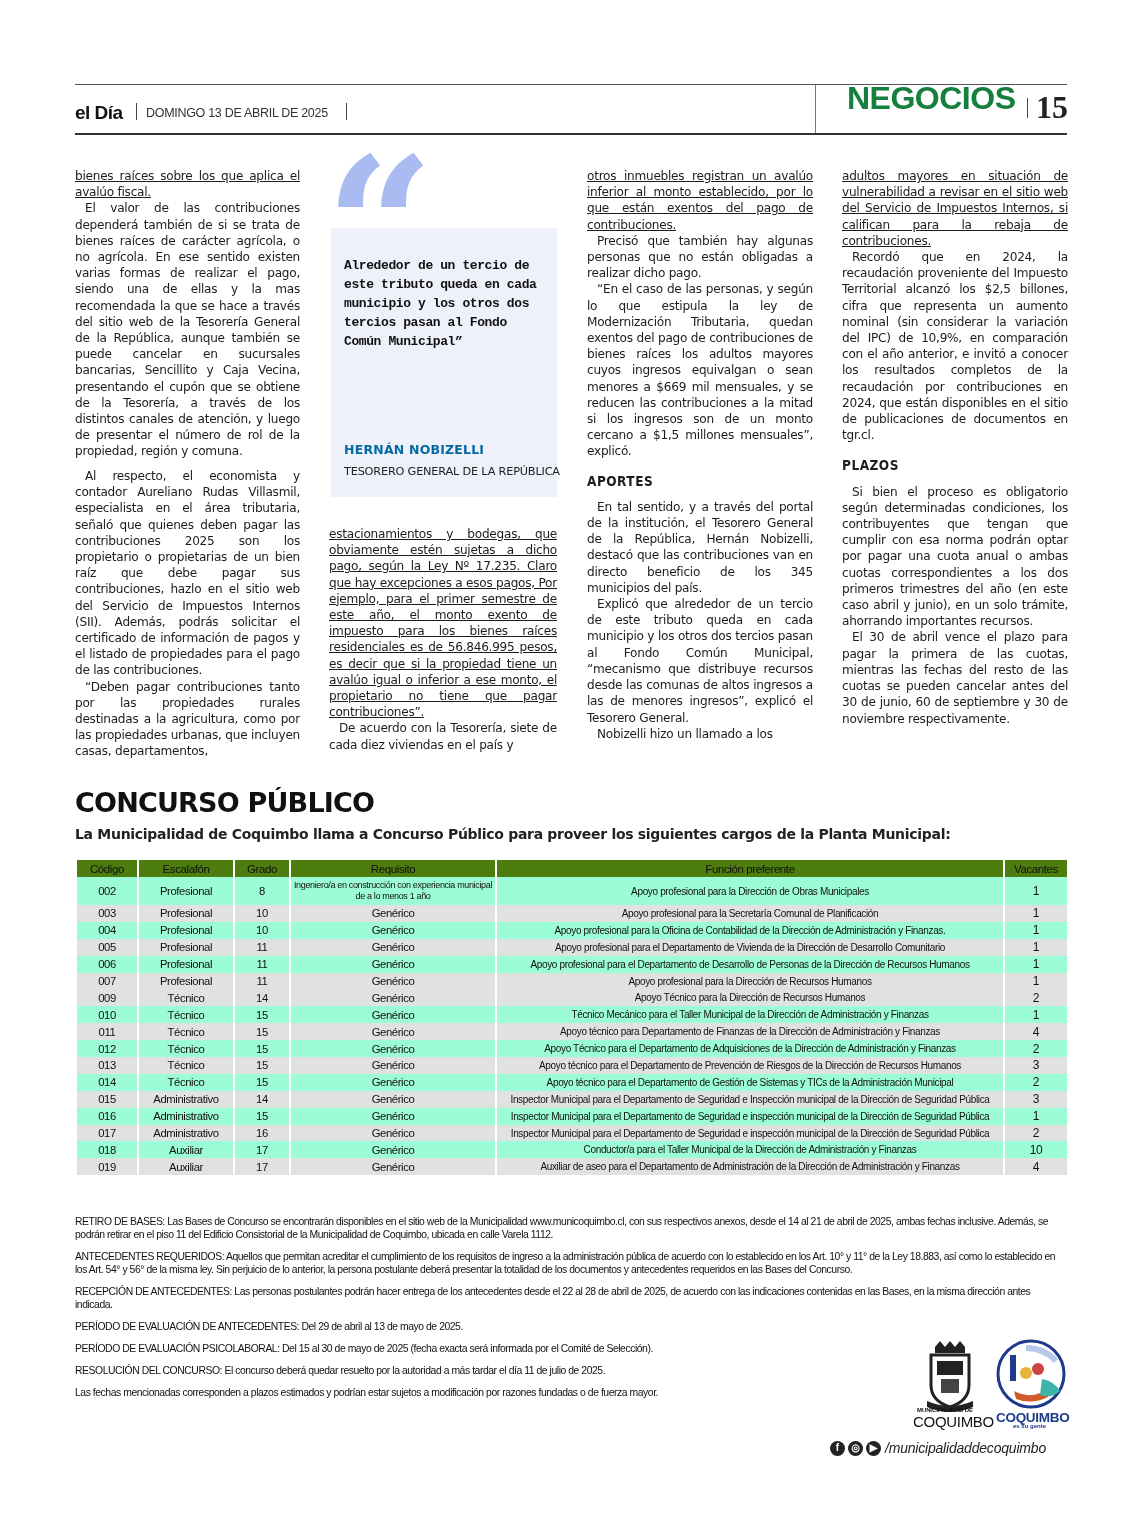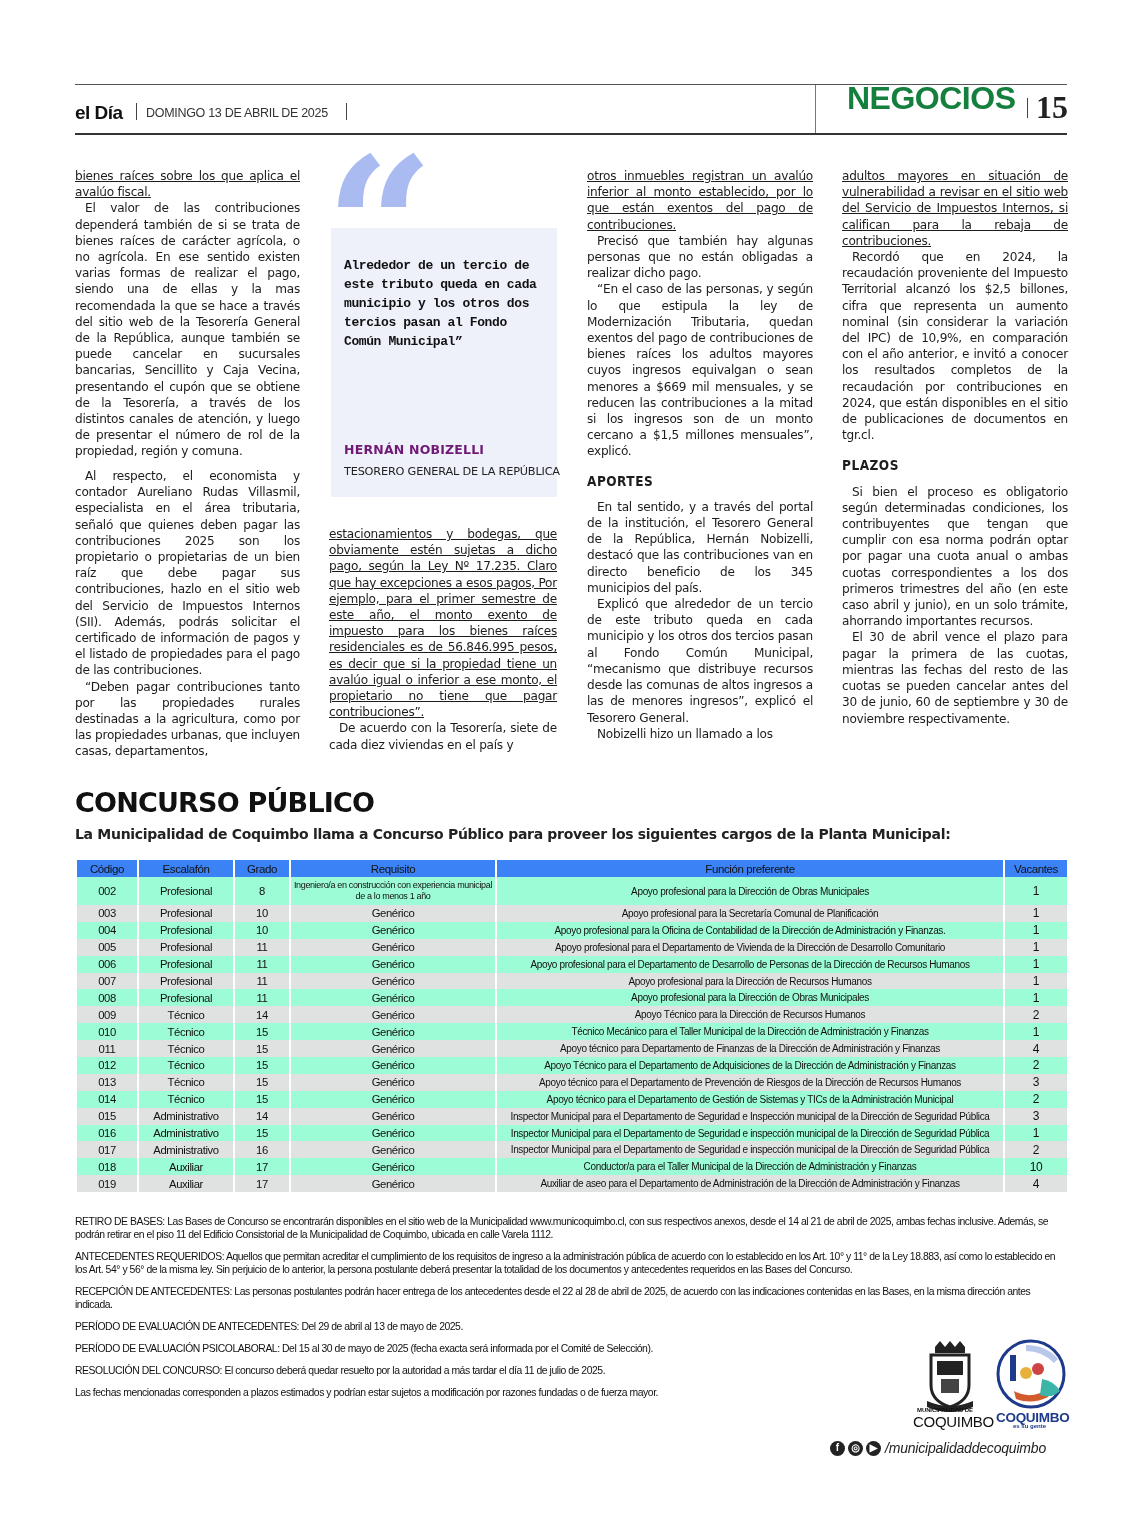--- a/index.html
+++ b/index.html
@@ -23,30 +23,30 @@
   .col1 { left: 75px; top: 168px; width: 225px; }
   .col1b { left: 75px; top: 468px; width: 225px; }
   .col2b { left: 329px; top: 526px; width: 228px; }
   .col3 { left: 587px; top: 168px; width: 226px; }
   .col4 { left: 842px; top: 168px; width: 226px; }
 
   
   .quote-box { position: absolute; left: 331px; top: 228px; width: 226px; height: 269px; background: #eef0fa; }
   .quote-mark { position: absolute; left: 325px; top: 132px; font-family: "DejaVu Serif", serif; font-weight: bold; font-size: 190px; line-height: 1; color: #a9bbf0; }
   .quote-text { position: absolute; left: 344px; top: 256px; width: 205px; font-family: Liberation Mono, monospace; font-weight: bold; font-size: 13px; line-height: 19px; color: #111; letter-spacing: -0.4px; }
-  .quote-author { position: absolute; left: 344px; top: 442px; font-family: "DejaVu Sans", sans-serif; font-weight: bold; font-size: 12.5px; letter-spacing: 0.2px; color: #701a75; }
+  .quote-author { position: absolute; left: 344px; top: 442px; font-family: "DejaVu Sans", sans-serif; font-weight: bold; font-size: 12.5px; letter-spacing: 0.2px; color: #0369a1; }
   .quote-role { position: absolute; left: 344px; top: 465px; font-family: "DejaVu Sans", sans-serif; font-size: 11.3px; color: #222; letter-spacing: -0.2px; }
 
   
   .concurso-title { position: absolute; left: 75px; top: 787px; font-family: "DejaVu Sans", sans-serif; font-weight: bold; font-size: 27px; color: #111; letter-spacing: -0.8px; }
   .concurso-sub { position: absolute; left: 75px; top: 826px; font-family: "DejaVu Sans", sans-serif; font-weight: bold; font-size: 14px; color: #222; letter-spacing: -0.3px; }
 
   table.positions { position: absolute; left: 75px; top: 860px; width: 992px; border-collapse: collapse; font-family: "Liberation Sans", sans-serif; color: #111; table-layout: fixed; }
   table.positions th, table.positions td { border-left: 2px solid #ffffff; border-right: 2px solid #ffffff; padding: 0; text-align: center; vertical-align: middle; overflow: hidden; white-space: nowrap; }
-  table.positions th { background: #3b82f6; font-weight: normal; font-size: 11.5px; height: 17px; letter-spacing: -0.4px; }
+  table.positions th { background: #4d7c0f; font-weight: normal; font-size: 11.5px; height: 17px; letter-spacing: -0.4px; }
   table.positions td { font-size: 11.3px; height: 16.9px; letter-spacing: -0.4px; }
   table.positions td.func { font-size: 10px; letter-spacing: -0.35px; }
   table.positions td.req2 { font-size: 9px; line-height: 11px; white-space: normal; letter-spacing: -0.35px; }
   table.positions tr.green td { background: #9cfcd5; }
   table.positions tr.gray td { background: #e0e2e2; }
   table.positions tr.tall td { height: 28px; }
   table.positions td.vac { font-size: 12px; }
 
   .notes { position: absolute; left: 75px; top: 1216px; width: 992px; font-family: "Liberation Sans", sans-serif; font-size: 10.4px; line-height: 12.5px; color: #111; letter-spacing: -0.45px; }
   .notes p { margin: 0 0 10px 0; }
@@ -179,28 +179,20 @@
         <td class="vac">1</td>
       </tr>
       <tr class="gray">
         <td>007</td>
         <td>Profesional</td>
         <td>11</td>
         <td>Genérico</td>
         <td class="func">Apoyo profesional para la Dirección de Recursos Humanos</td>
         <td class="vac">1</td>
       </tr>
-      <tr class="green">
-        <td>008</td>
-        <td>Profesional</td>
-        <td>11</td>
-        <td>Genérico</td>
-        <td class="func">Apoyo profesional para la Dirección de Obras Municipales</td>
-        <td class="vac">1</td>
-      </tr>
       <tr class="gray">
         <td>009</td>
         <td>Técnico</td>
         <td>14</td>
         <td>Genérico</td>
         <td class="func">Apoyo Técnico para la Dirección de Recursos Humanos</td>
         <td class="vac">2</td>
       </tr>
       <tr class="green">
         <td>010</td>

